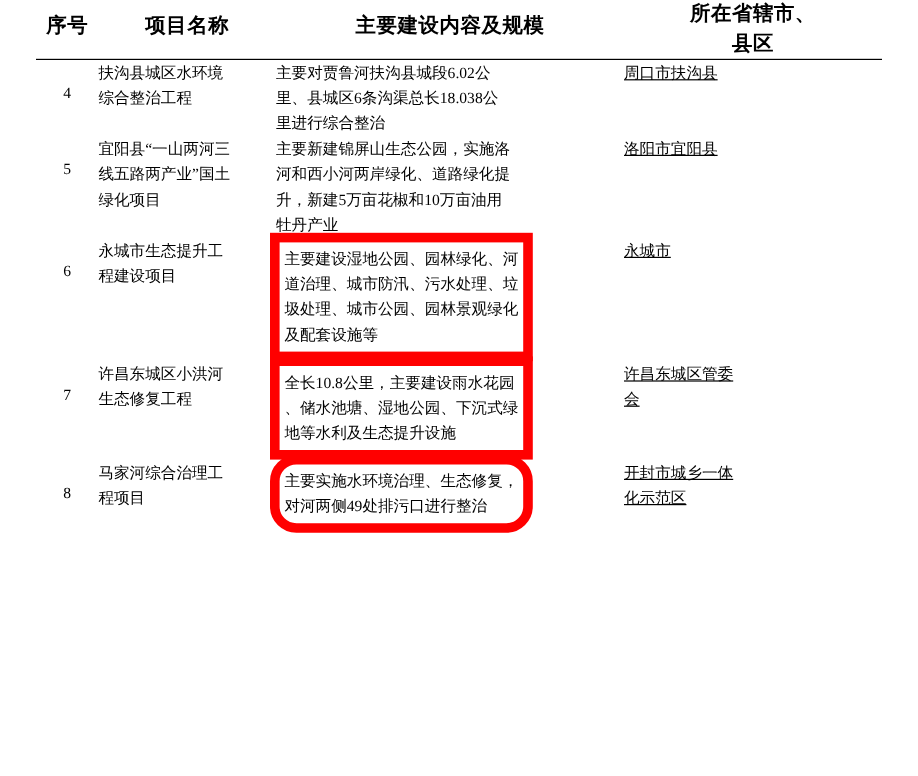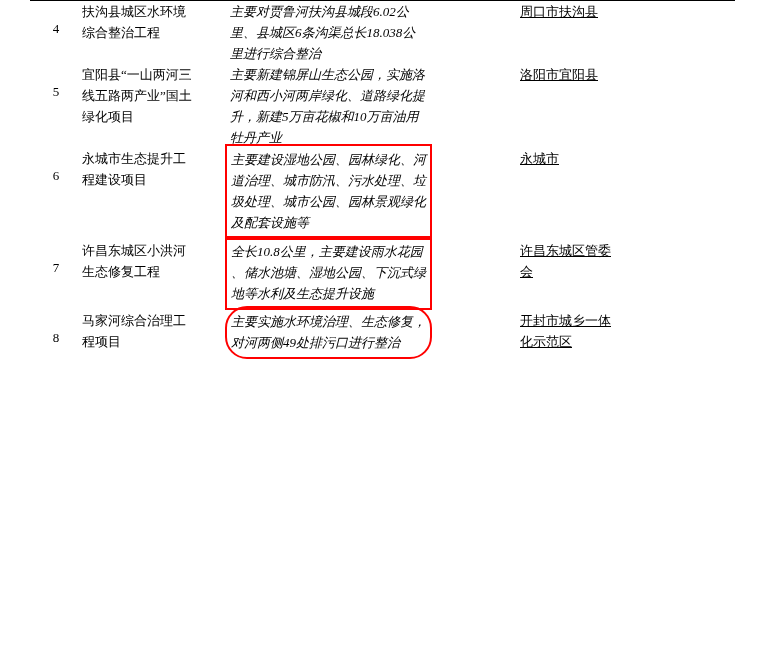--- a/index.html
+++ b/index.html
@@ -78,46 +78,64 @@
   .cell-seq {
     text-align: center;
     padding-top: 17px !important;
   }
   .cell-name {
     padding-left: 2px;
   }
   .cell-content {
     padding-left: 4px;
     position: relative;
-    font-style: italic;
   }
   .cell-region {
     padding-left: 8px;
     text-decoration: underline;
   }
   .cell-content .boxed {
     display: inline-block;
-    border: 2px solid #4c1d95;
+    border: 8px solid #4c1d95;
     padding: 3px 4px 4px 4px;
     margin-left: -5px;
     margin-top: -4px;
     box-sizing: border-box;
   }
   .cell-content .plain {
     display: block;
   }
   .txt-line {
     display: block;
     white-space: pre;
   }
 </style>
 </head>
 <body>
 
 <div class="page">
+  <table class="doc-table">
+    <colgroup>
+      <col style="width:52px">
+      <col style="width:148px">
+      <col style="width:290px">
+      <col style="width:215px">
+    </colgroup>
+    <thead>
+      <tr class="hdr-row">
+        <th class="hdr-seq">序号</th>
+        <th class="hdr-name">项目名称</th>
+        <th class="hdr-content">主要建设内容及规模</th>
+        <th class="hdr-region">
+          <span class="l1">所在省辖市、</span>
+          <span class="l2">县区</span>
+        </th>
+      </tr>
+    </thead>
+  </table>
 
   <hr class="rule">
 
   <table class="doc-table">
     <colgroup>
       <col style="width:52px">
       <col style="width:148px">
       <col style="width:290px">
       <col style="width:215px">
     </colgroup>

